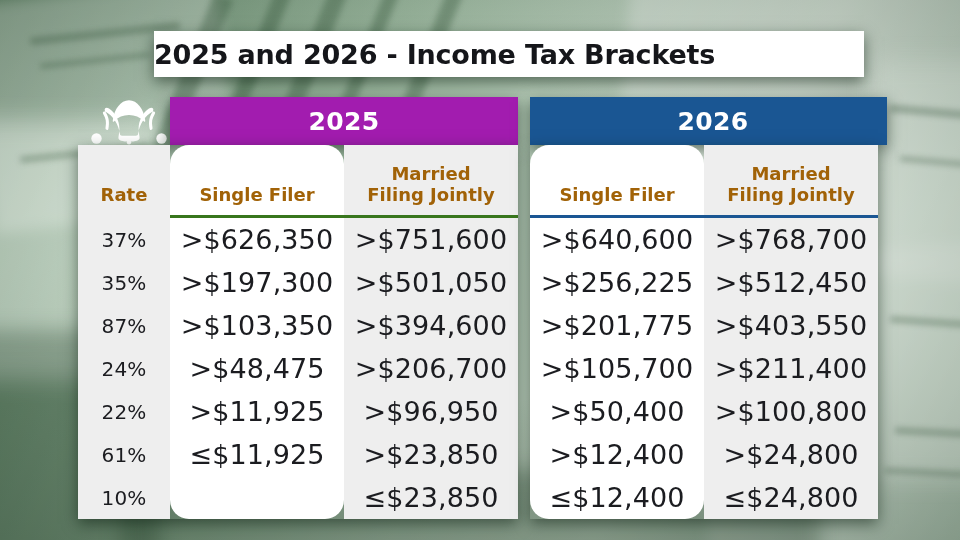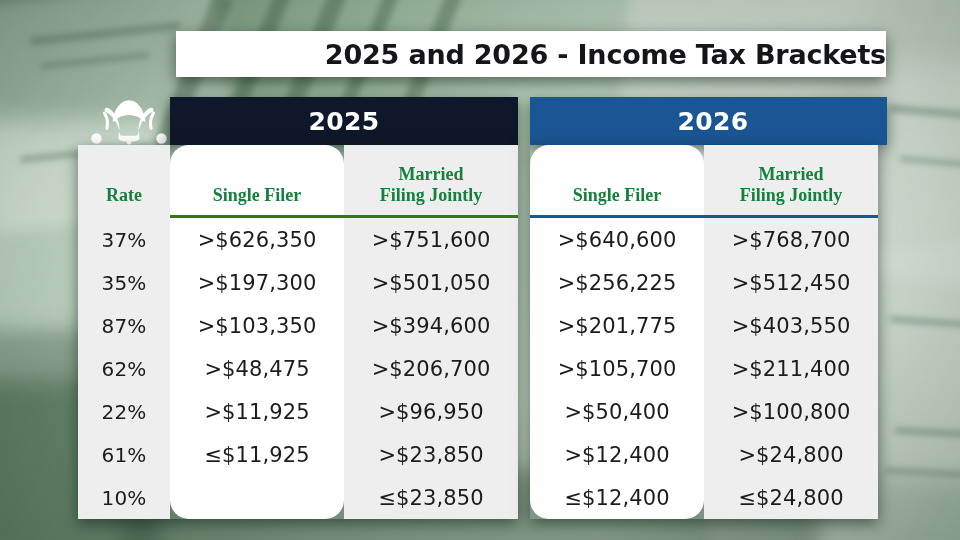--- a/index.html
+++ b/index.html
@@ -20,22 +20,22 @@
   #bg .dark{position:absolute;background:rgba(30,58,35,0.30);filter:blur(10px);}
   #bg .pale{position:absolute;background:rgba(236,245,236,0.55);filter:blur(12px);}
   #vig{position:absolute;inset:0;
     background:radial-gradient(ellipse at 42% 45%,rgba(0,0,0,0) 40%,rgba(20,42,25,0.30) 100%);}
 
   
   .panel{position:absolute;box-shadow:0 5px 14px rgba(10,30,14,0.55);}
 
   
   #title{
-    left:176px;top:31px;width:710px;height:46px;background:#ffffff;
-    display:flex;align-items:center;justify-content:flex-end;
+    left:154px;top:31px;width:710px;height:46px;background:#ffffff;
+    display:flex;align-items:center;justify-content:flex-start;
   }
   #title .t{
     font-size:27px;font-weight:bold;color:#15161a;letter-spacing:-0.2px;
     white-space:nowrap;
   }
 
   
   #logo{position:absolute;left:88px;top:97px;width:82px;height:50px;}
 
   
@@ -56,31 +56,31 @@
   .col.shade{background:#eeeeee;}
   .col.plain{background:#ffffff;border-radius:19px;}
 
   .col-rate{width:92px;}
   .col-single{width:174px;}
   .col-mfj{width:174px;}
 
   .hcell{
     height:70px;display:flex;align-items:flex-end;justify-content:center;
     padding-bottom:9px;box-sizing:border-box;
-    font-size:18px;font-weight:bold;color:#15803d;line-height:1.16;text-align:center;font-family:Liberation Serif, serif;
+    font-size:18px;font-weight:bold;color:#a16207;line-height:1.16;text-align:center;
   }
   .hcell .two{display:block;}
   .underline{height:3px;width:100%;}
   .underline.green{background:#38761d;}
   .underline.blue{background:#1a5693;}
   .underline.none{background:transparent;}
 
   .cell{
     height:43px;display:flex;align-items:center;justify-content:center;
-    font-size:21px;color:#1b1c20;font-weight:400;letter-spacing:0.1px;
+    font-size:27px;color:#1b1c20;font-weight:400;letter-spacing:0.1px;
   }
   .cell.rate{font-size:20px;}
 </style>
 </head>
 <body>
 
 <div id="bg">
   <div class="base"></div>
 
   <div class="doc" style="left:-20px;top:-10px;width:250px;height:230px;transform:rotate(-7deg);"></div>
@@ -115,36 +115,36 @@
 <div id="logo">
   <svg viewBox="0 0 82 50" width="82" height="50" aria-hidden="true">
     <path fill="#ffffff" d="M41 44.5c-6.6 0-10.6-1.1-10.6-3.6 0-2.0 1.0-4.6 1.0-9.2 0-8.0-4.0-16.0-10.4-20.2-1.6-1.0-3.0-1.0-3.8-0.2-0.8 0.8-0.7 2.1 0.2 3.4 3.6 5.1 4.2 10.6 3.0 17.0-0.2 1.1-1.0 1.5-1.8 1.1-1.0-0.5-1.3-1.5-1.0-2.9 0.9-4.6 0.3-8.8-2.4-13.0-0.7-1.1-0.3-2.0 0.6-2.4 0 0-0.2 0.1 0 0 0.7-0.3 1.4 0.1 1.4 0.1 7.6 4.0 13.4 12.6 14.6 22.0 0.2 1.5 0.9 2.2 2.3 2.2h13.8c1.4 0 2.1-0.7 2.3-2.2 1.2-9.4 7.0-18.0 14.6-22.0 0 0 0.7-0.4 1.4-0.1 0.2 0.1 0 0 0 0 0.9 0.4 1.3 1.3 0.6 2.4-2.7 4.2-3.3 8.4-2.4 13.0 0.3 1.4 0 2.4-1.0 2.9-0.8 0.4-1.6 0-1.8-1.1-1.2-6.4-0.6-11.9 3.0-17.0 0.9-1.3 1.0-2.6 0.2-3.4-0.8-0.8-2.2-0.8-3.8 0.2-6.4 4.2-10.4 12.2-10.4 20.2 0 4.6 1.0 7.2 1.0 9.2 0 2.5-4.0 3.6-10.6 3.6z"></path>
     <path fill="#ffffff" d="M41 3.2c-8.4 0-14.8 9.0-16.2 20.0-0.2 1.6 0.4 2.0 1.4 1.0 3.9-3.9 9.0-6.1 14.8-6.1s10.9 2.2 14.8 6.1c1.0 1.0 1.6 0.6 1.4-1.0-1.4-11.0-7.8-20.0-16.2-20.0z"></path>
     <circle fill="#ffffff" cx="8.5" cy="41.5" r="5.2"></circle>
     <circle fill="#ffffff" cx="41" cy="45.2" r="2.2"></circle>
     <circle fill="#ffffff" cx="73.5" cy="41.5" r="5.2"></circle>
   </svg>
 </div>
 
-<div class="panel yearbar" id="year2025" style="background:#0f172a;text-align:center;">
+<div class="panel yearbar" id="year2025" style="background:#a21caf;text-align:center;">
   <span>2025</span>
 </div>
 <div class="panel yearbar" id="year2026" style="background:#1a5693;padding-left:9px;">
   <span>2026</span>
 </div>
 
 <div class="panel tbl" id="tbl2025">
 
   <div class="col col-rate shade">
     <div class="hcell">Rate</div>
     <div class="underline none"></div>
     <div class="cell rate">37%</div>
     <div class="cell rate">35%</div>
     <div class="cell rate">87%</div>
-    <div class="cell rate">62%</div>
+    <div class="cell rate">24%</div>
     <div class="cell rate">22%</div>
     <div class="cell rate">61%</div>
     <div class="cell rate">10%</div>
   </div>
 
   <div class="col col-single plain">
     <div class="hcell">Single Filer</div>
     <div class="underline green"></div>
     <div class="cell">&gt;$626,350</div>
     <div class="cell">&gt;$197,300</div>

